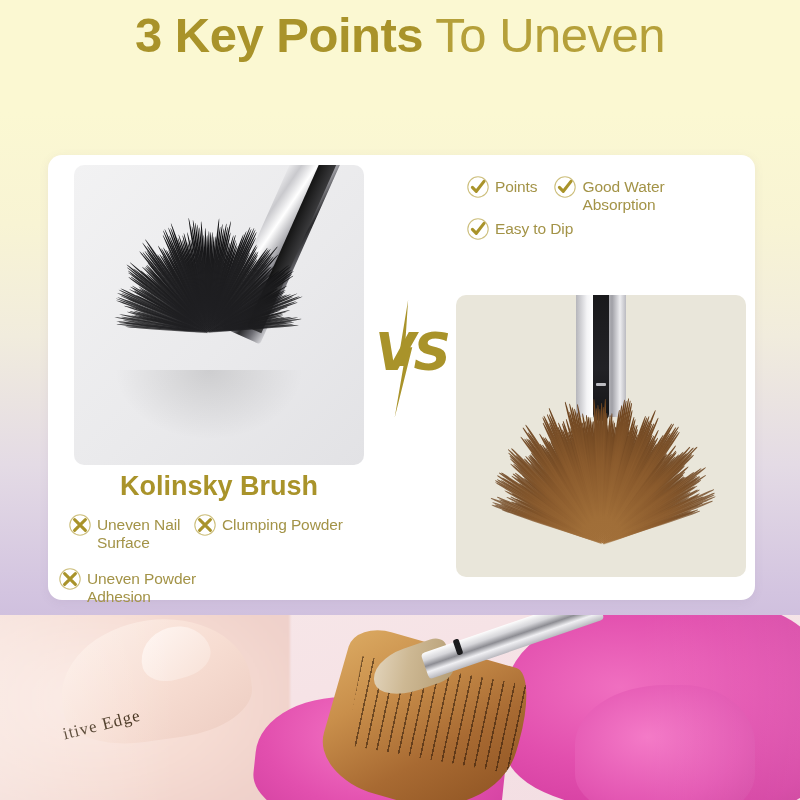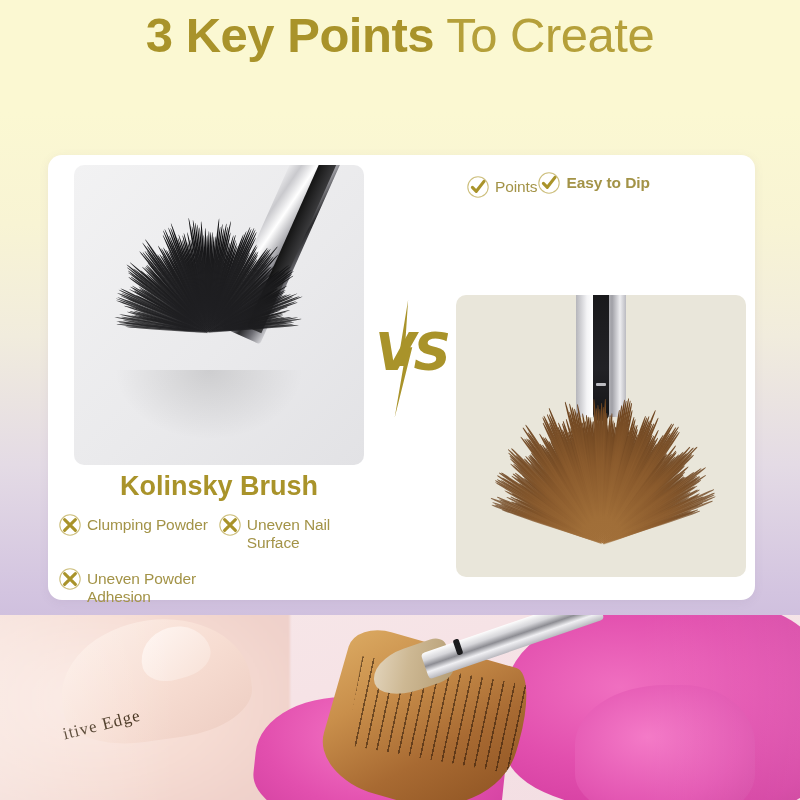--- a/index.html
+++ b/index.html
@@ -256,21 +256,21 @@
     position:absolute; inset:0;
     background:linear-gradient(90deg, rgba(255,255,255,0.34) 0%, rgba(255,255,255,0) 22%,
                rgba(255,255,255,0) 80%, rgba(255,255,255,0.10) 100%);
   }
 </style>
 </head>
 <body>
 
 <div class="header">
   <div class="title-line">
-    <span class="t-bold">3 Key Points</span><span class="t-light"> To Create</span>
+    <span class="t-bold">3 Key Points</span><span class="t-light"> To Uneven</span>
   </div>
 </div>
 
 <div class="card">
 
   <div class="left-col">
 
     <div class="ordinary-photo">
       <div class="ob-handle"></div>
       <div class="ob-handle-dark"></div>
@@ -446,37 +446,37 @@
           <i style="height: 86.1px; transform: rotate(84.98deg); opacity: 0.76;"></i>
           <i style="height: 90.8px; transform: rotate(86deg); opacity: 0.75;"></i>
         </div>
       <div class="ob-glow"></div>
     </div>
 
     <div class="brush-caption">Kolinsky Brush</div>
 
     <div class="neg-list">
       <div class="neg-row">
+        <div class="neg-item" style="margin-left:10px;">
+          <span class="ico">
+            <svg width="24" height="24" viewBox="0 0 24 24">
+              <circle cx="12" cy="12" r="10.2" fill="none" stroke="#cdbf7d" stroke-width="1.1"></circle>
+              <path d="M6.6 6.6 L17.4 17.4 M17.4 6.6 L6.6 17.4" stroke="#a9932a" stroke-width="3.1" stroke-linecap="round"></path>
+            </svg>
+          </span>
+          <span class="lbl" style="max-width:96px;">Uneven Nail Surface</span>
+        </div>
         <div class="neg-item">
           <span class="ico">
             <svg width="24" height="24" viewBox="0 0 24 24">
               <circle cx="12" cy="12" r="10.2" fill="none" stroke="#cdbf7d" stroke-width="1.1"></circle>
               <path d="M6.6 6.6 L17.4 17.4 M17.4 6.6 L6.6 17.4" stroke="#a9932a" stroke-width="3.1" stroke-linecap="round"></path>
             </svg>
           </span>
           <span class="lbl">Clumping Powder</span>
-        </div>
-        <div class="neg-item" style="margin-left:10px;">
-          <span class="ico">
-            <svg width="24" height="24" viewBox="0 0 24 24">
-              <circle cx="12" cy="12" r="10.2" fill="none" stroke="#cdbf7d" stroke-width="1.1"></circle>
-              <path d="M6.6 6.6 L17.4 17.4 M17.4 6.6 L6.6 17.4" stroke="#a9932a" stroke-width="3.1" stroke-linecap="round"></path>
-            </svg>
-          </span>
-          <span class="lbl" style="max-width:96px;">Uneven Nail Surface</span>
         </div>
       </div>
       <div class="neg-row" style="margin-top:6px;">
         <div class="neg-item">
           <span class="ico">
             <svg width="24" height="24" viewBox="0 0 24 24">
               <circle cx="12" cy="12" r="10.2" fill="none" stroke="#cdbf7d" stroke-width="1.1"></circle>
               <path d="M6.6 6.6 L17.4 17.4 M17.4 6.6 L6.6 17.4" stroke="#a9932a" stroke-width="3.1" stroke-linecap="round"></path>
             </svg>
           </span>
@@ -497,21 +497,30 @@
       <div class="pos-grid">
         <div class="pos-item">
           <span class="ico">
             <svg width="24" height="24" viewBox="0 0 24 24">
               <circle cx="12" cy="12" r="10.2" fill="none" stroke="#cdbf7d" stroke-width="1.1"></circle>
               <path d="M6.4 12.3 L10.3 16.3 L18 6.4" fill="none" stroke="#a9932a" stroke-width="3.1" stroke-linecap="round" stroke-linejoin="round"></path>
             </svg>
           </span>
           <span class="lbl">Points</span>
         </div>
-        <div class="pos-item" style="margin-top:-4px;font-weight:bold;">
+        <div class="pos-item" style="margin-left:16px;">
+          <span class="ico">
+            <svg width="24" height="24" viewBox="0 0 24 24">
+              <circle cx="12" cy="12" r="10.2" fill="none" stroke="#cdbf7d" stroke-width="1.1"></circle>
+              <path d="M6.4 12.3 L10.3 16.3 L18 6.4" fill="none" stroke="#a9932a" stroke-width="3.1" stroke-linecap="round" stroke-linejoin="round"></path>
+            </svg>
+          </span>
+          <span class="lbl" style="max-width:100px;">Good Water Absorption</span>
+        </div>
+        <div class="pos-item" style="margin-top:-4px;">
           <span class="ico">
             <svg width="24" height="24" viewBox="0 0 24 24">
               <circle cx="12" cy="12" r="10.2" fill="none" stroke="#cdbf7d" stroke-width="1.1"></circle>
               <path d="M6.4 12.3 L10.3 16.3 L18 6.4" fill="none" stroke="#a9932a" stroke-width="3.1" stroke-linecap="round" stroke-linejoin="round"></path>
             </svg>
           </span>
           <span class="lbl">Easy to Dip</span>
         </div>
       </div>
     </div>

